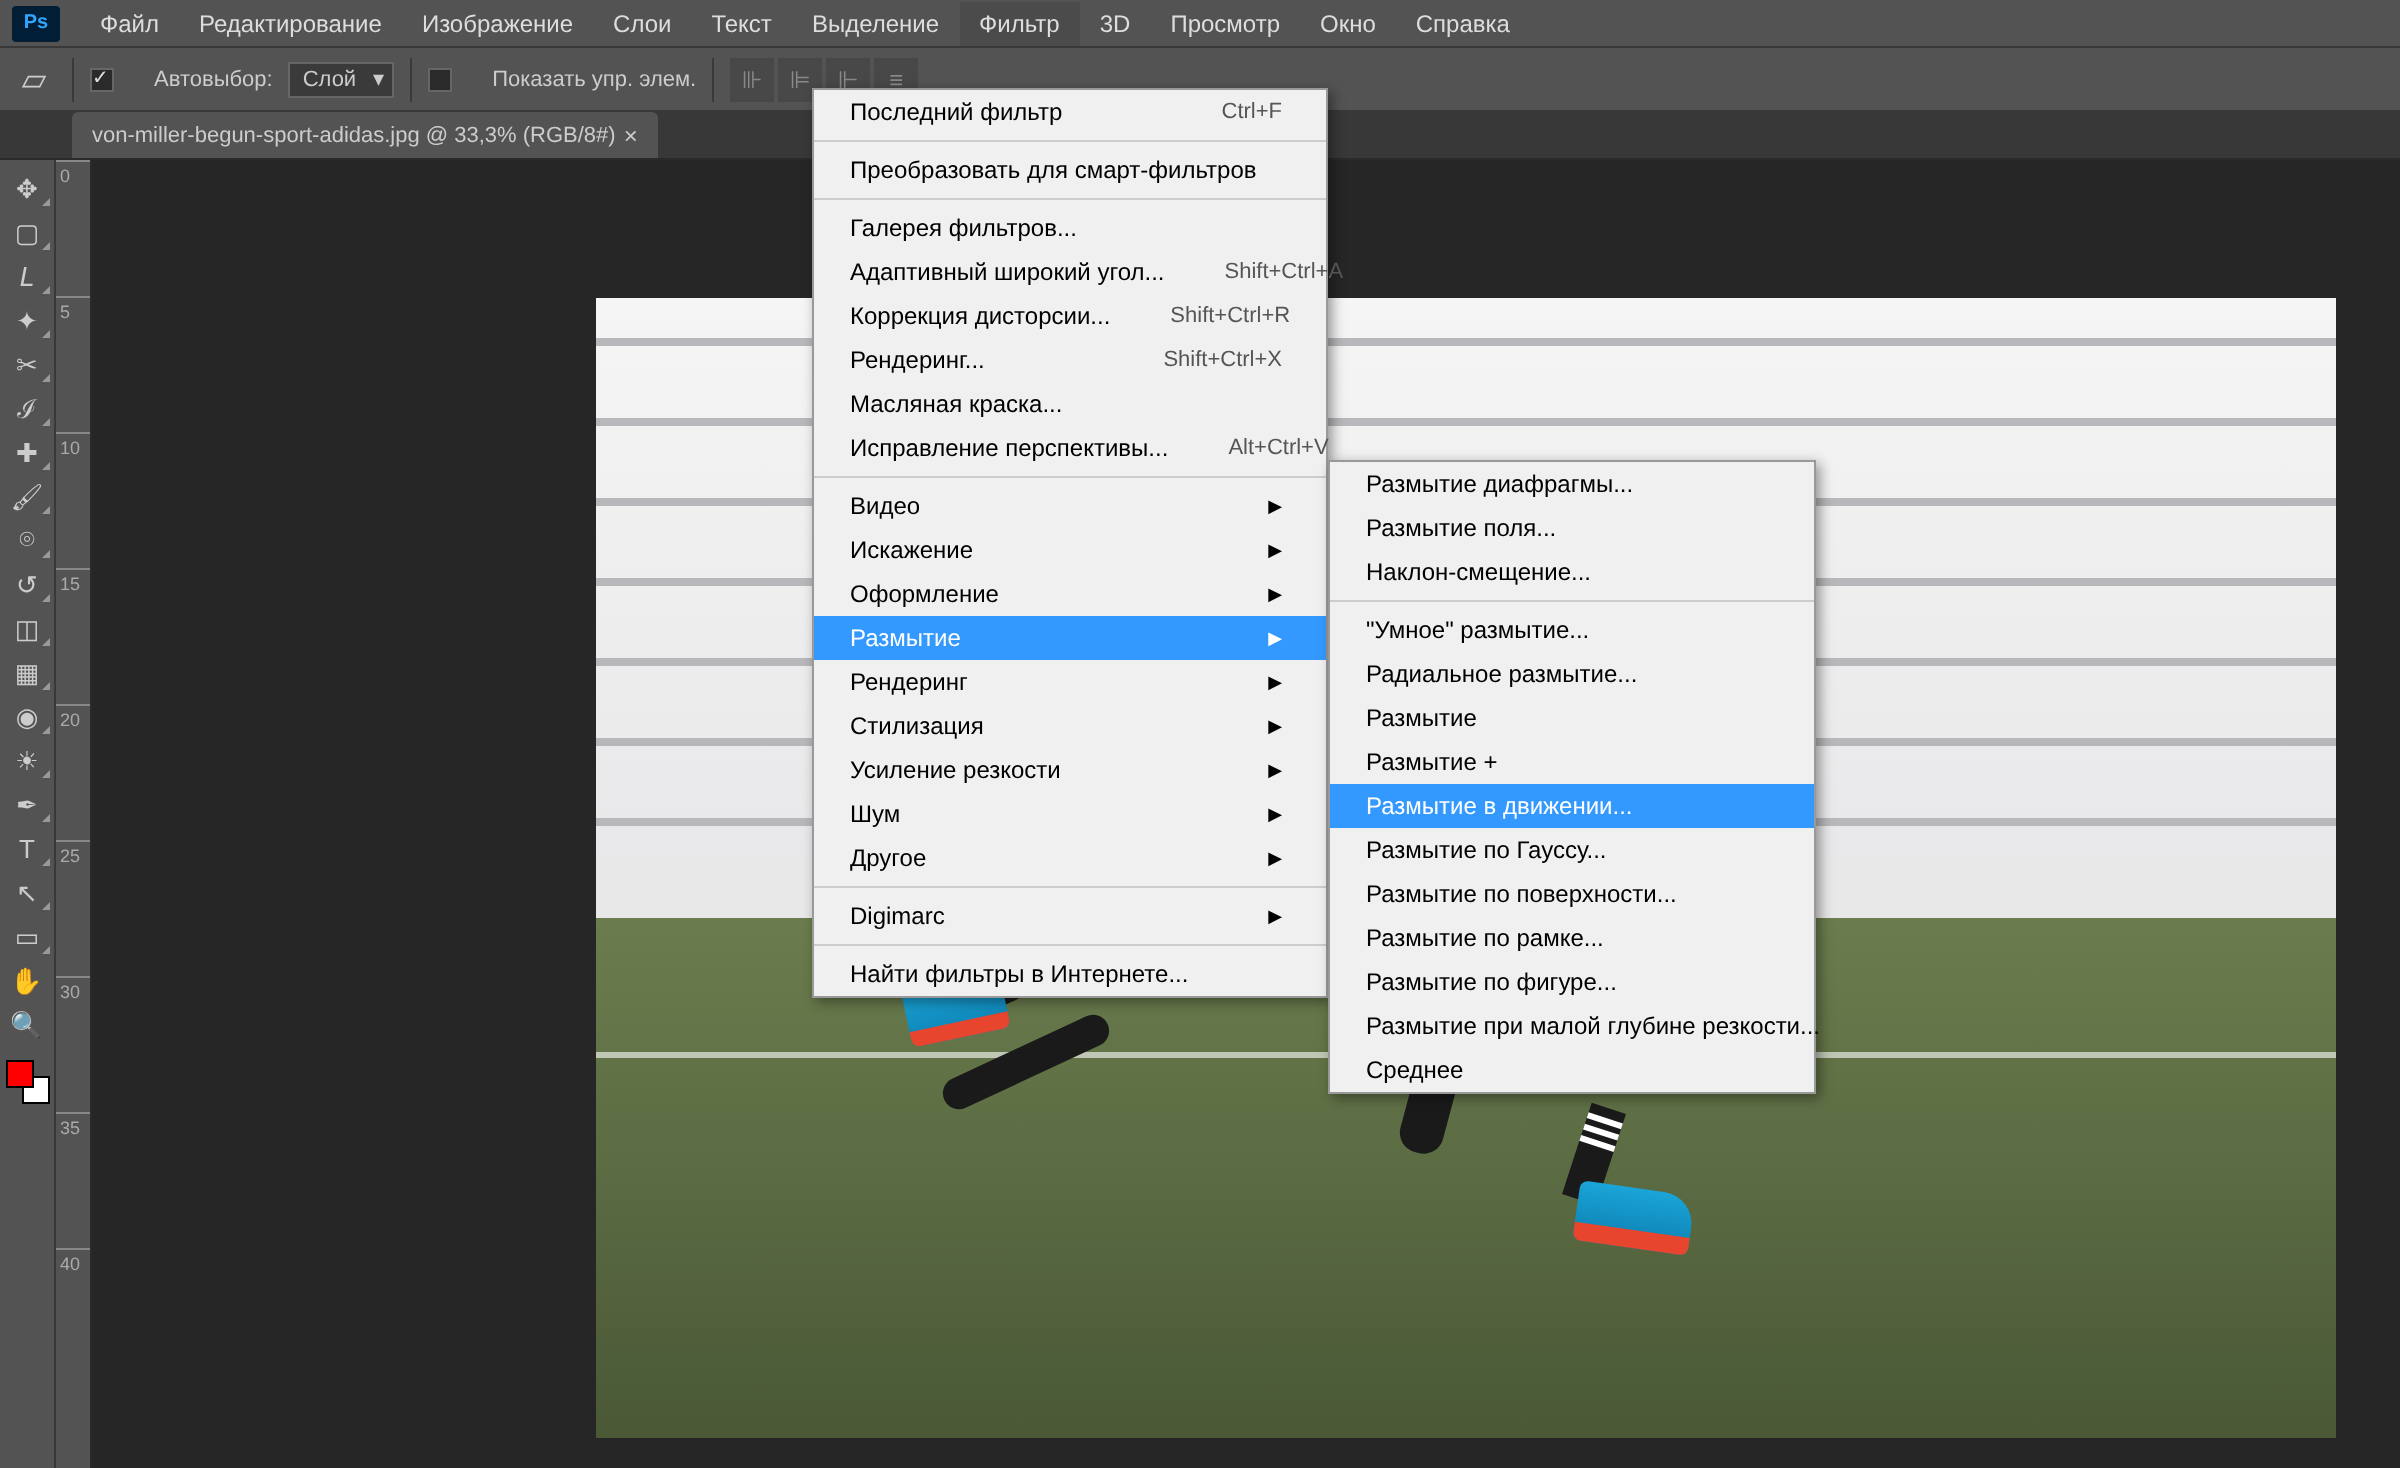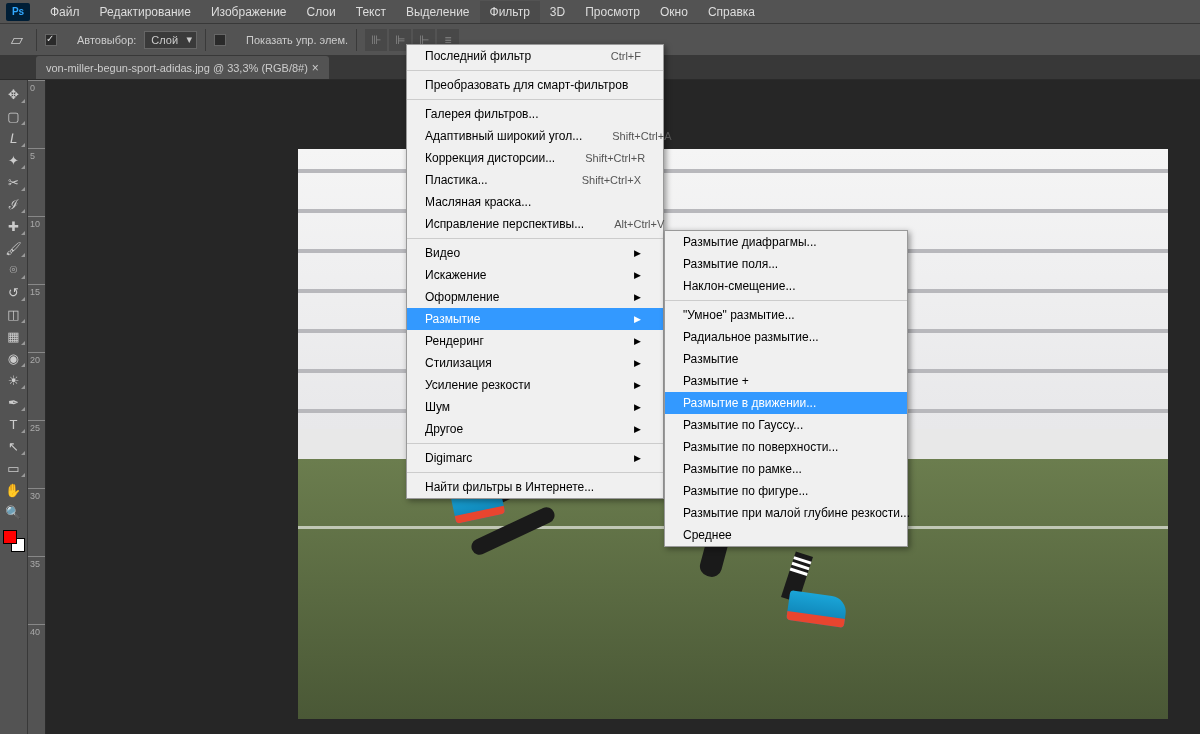--- a/index.html
+++ b/index.html
@@ -220,21 +220,21 @@
     </div>
     <div class="dropdown-item">
       <span>Адаптивный широкий угол...</span>
       <span class="shortcut">Shift+Ctrl+A</span>
     </div>
     <div class="dropdown-item">
       <span>Коррекция дисторсии...</span>
       <span class="shortcut">Shift+Ctrl+R</span>
     </div>
     <div class="dropdown-item">
-      <span>Пластика...</span>
+      <span>Рендеринг...</span>
       <span class="shortcut">Shift+Ctrl+X</span>
     </div>
     <div class="dropdown-item">
       <span>Масляная краска...</span>
     </div>
     <div class="dropdown-item">
       <span>Исправление перспективы...</span>
       <span class="shortcut">Alt+Ctrl+V</span>
     </div>
     <div class="dropdown-sep"></div>

